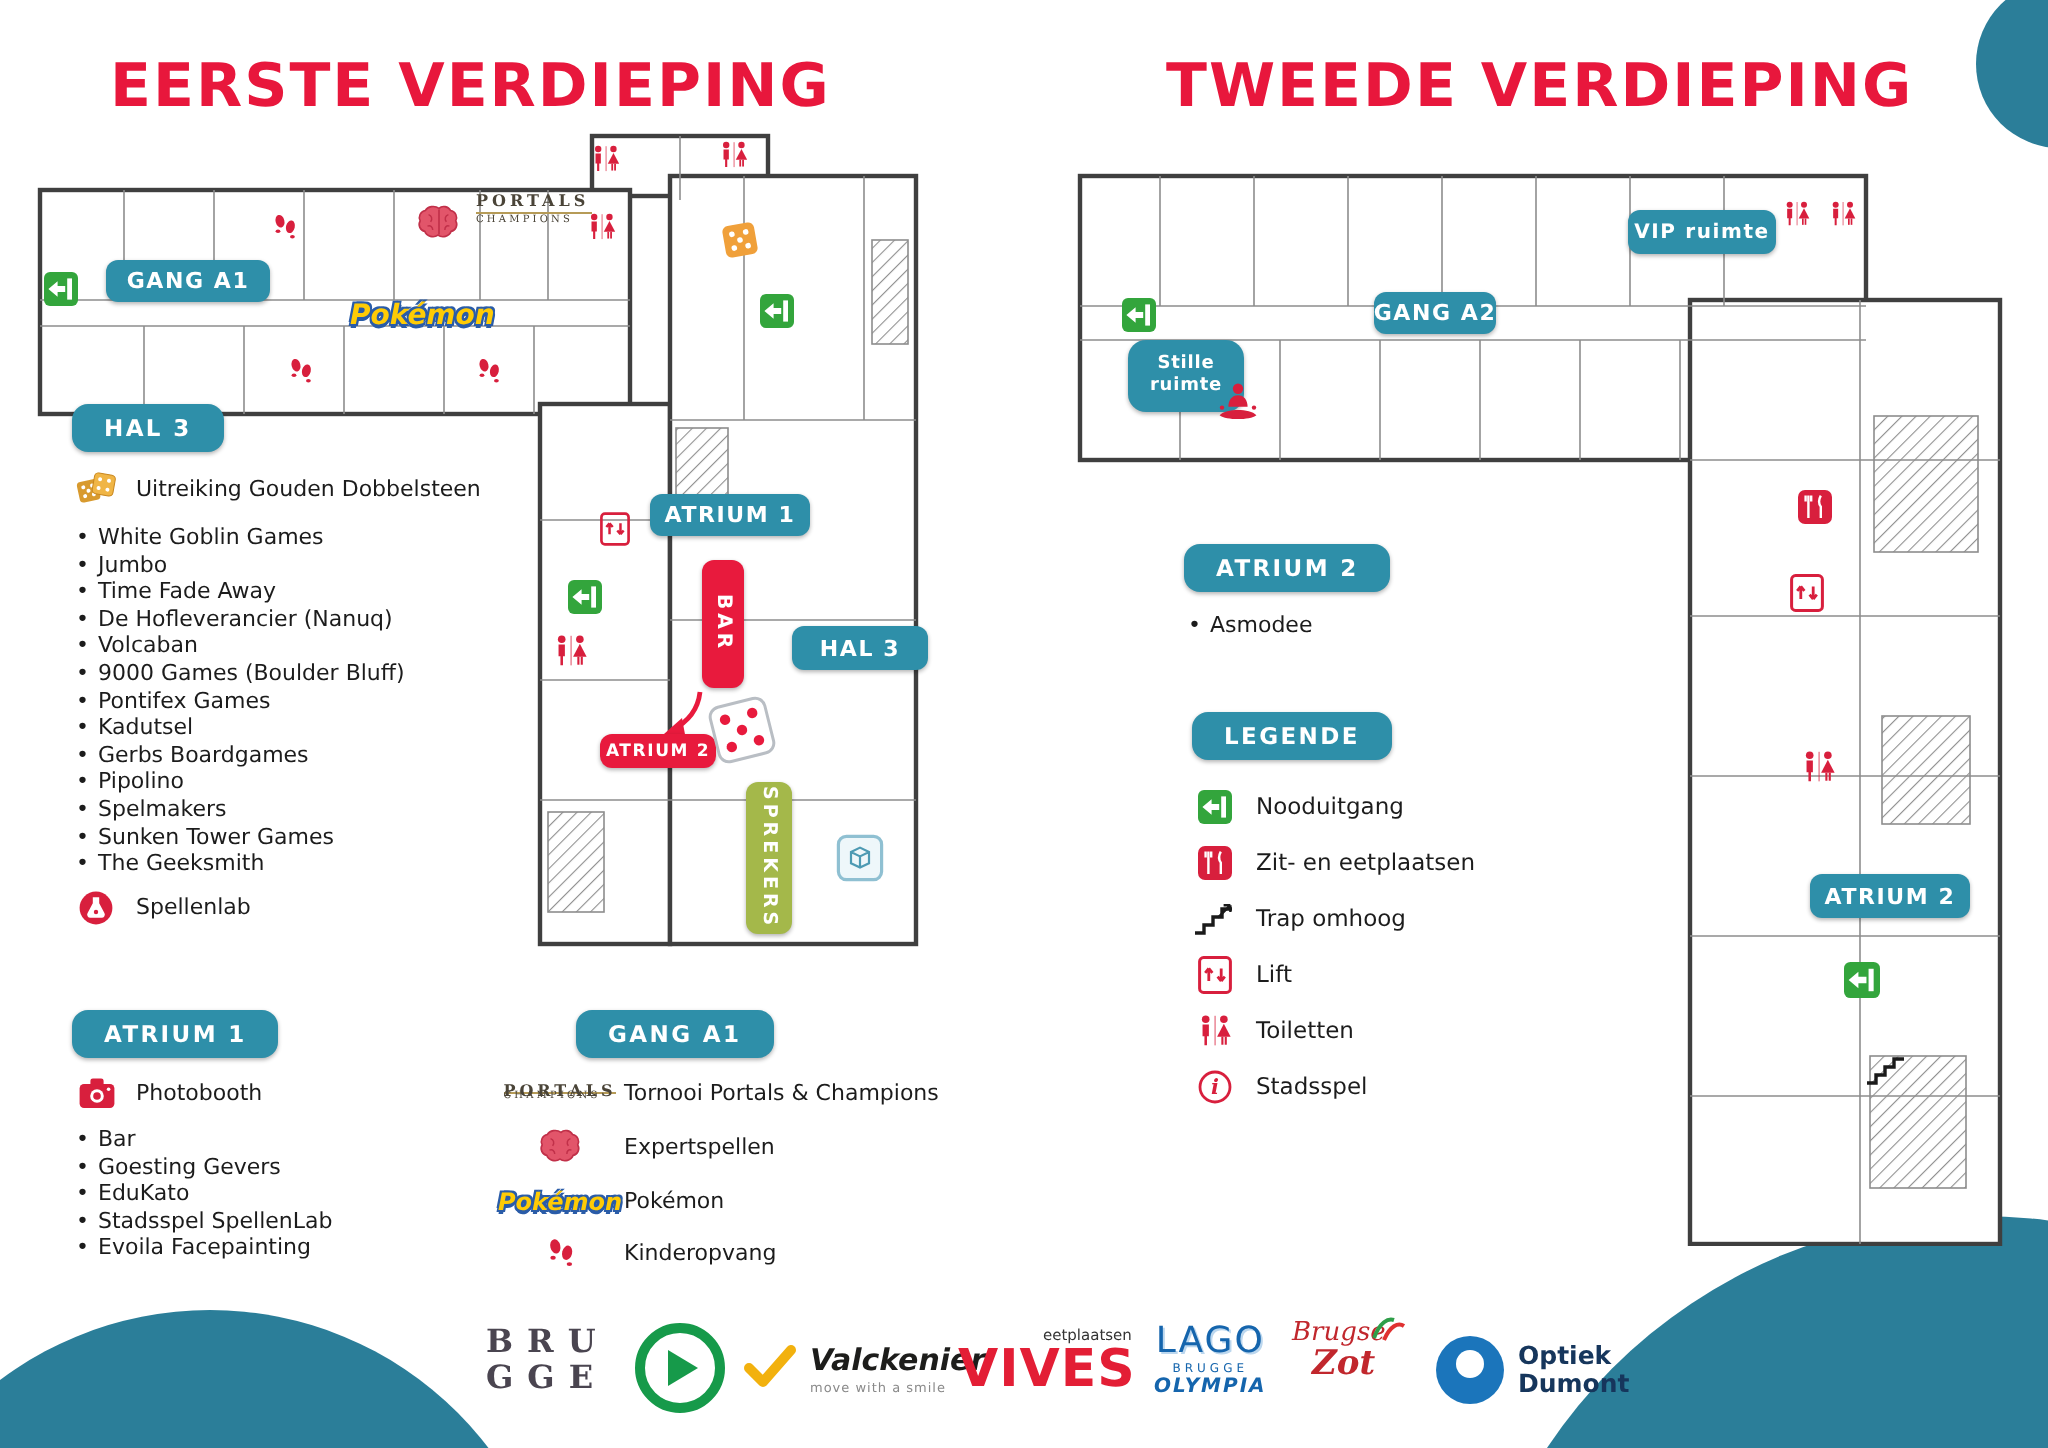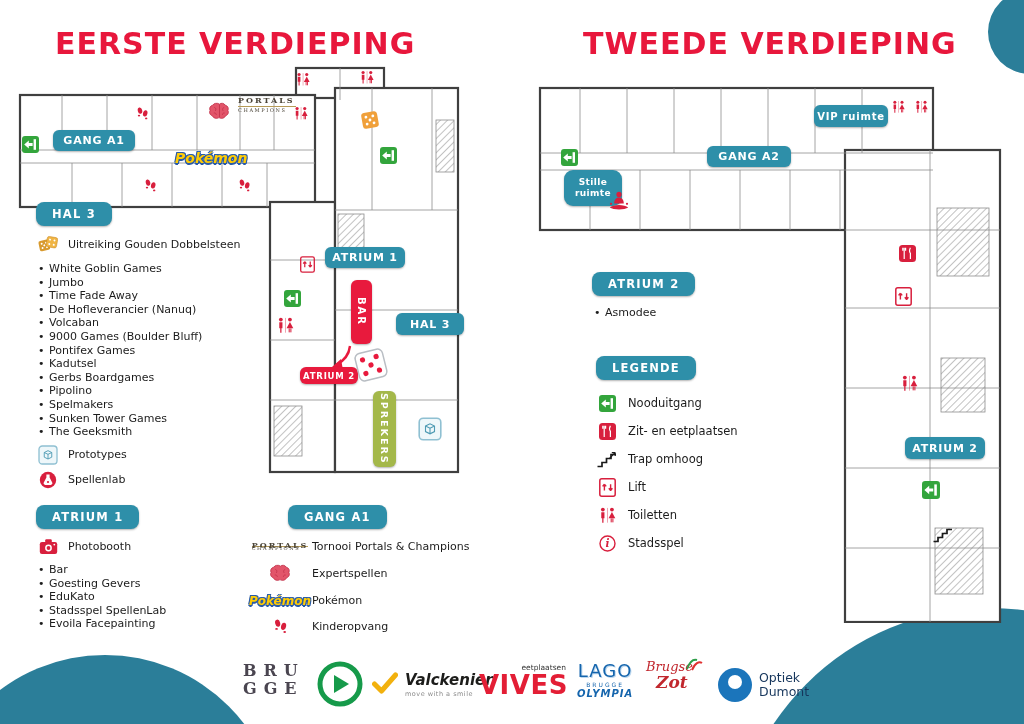--- a/index.html
+++ b/index.html
@@ -60,21 +60,21 @@
   .lago-main{font-size:18px;font-weight:normal;color:#1565ad;letter-spacing:1px;line-height:1.05;text-shadow:1px 1px 0 #bcd7ee}
   .lago-sub{font-size:6px;letter-spacing:2px;color:#1565ad}
   .lago-sub2{font-size:10px;font-weight:bold;font-style:italic;color:#1565ad;letter-spacing:1px}
   #sp-zot{left:646px;top:660px;position:absolute}
   .zot-1{font-family:"DejaVu Serif","Liberation Serif",serif;font-style:italic;font-size:13px;color:#c1272d;line-height:1.1}
   .zot-2{font-family:"DejaVu Serif","Liberation Serif",serif;font-style:italic;font-weight:bold;font-size:17px;color:#c1272d;line-height:1;margin-left:10px}
   #sp-zot .plume{position:absolute;right:-12px;top:-4px}
   #sp-optiek{left:718px;top:668px}
   .opt-circle{width:34px;height:34px;border-radius:50%;background:#1b75bb;position:relative;flex:0 0 auto}
   .opt-circle::after{content:"";position:absolute;left:10px;top:7px;width:14px;height:14px;border-radius:50%;background:#fff}
-  .opt-name{font-size:12.5px;font-weight:normal;color:#16365c;line-height:1.1}
+  .opt-name{font-size:12.5px;font-weight:bold;color:#16365c;line-height:1.1}
 </style>
 </head>
 <body>
 
 <div class="circle" id="c-bl"></div>
 <div class="circle" id="c-br"></div>
 <div class="circle" id="c-tr"></div>
 
 <h1 class="title" id="title-left">EERSTE VERDIEPING</h1>
 <h1 class="title" id="title-right">TWEEDE VERDIEPING</h1>
@@ -326,21 +326,21 @@
       <line x1="395" y1="92" x2="395" y2="564"></line>
     </g>
     <g fill="url(#hatchR)" stroke="#8d8d8d" stroke-width="0.8">
       <rect x="402" y="150" width="52" height="68"></rect>
       <rect x="406" y="300" width="44" height="54"></rect>
       <rect x="400" y="470" width="48" height="66"></rect>
     </g>
   </svg>
 
   <div class="badge" style="left:279px;top:47px;width:74px;height:22px;font-size:10px">VIP ruimte</div>
-  <div class="badge" style="left:172px;top:88px;width:84px;height:21px">GANG A2</div>
+  <div class="badge" style="left:152px;top:88px;width:61px;height:21px">GANG A2</div>
   <span class="icon" style="left:26px;top:91px">
     <svg width="17" height="17" viewBox="0 0 17 17">
         <rect width="17" height="17" rx="3" fill="#33a53c"></rect>
         <rect x="11.6" y="3.2" width="2.4" height="10.6" fill="#fff"></rect>
         <path d="M2.2 8.5 L6.8 4.6 V7 H10.6 V10 H6.8 V12.4 Z" fill="#fff"></path>
       </svg>
   </span>
   <div class="badge two-line" style="left:29px;top:112px;width:58px;height:36px">
     <span>Stille</span>
     <span>ruimte</span>
@@ -460,29 +460,20 @@
     <li>Volcaban</li>
     <li>9000 Games (Boulder Bluff)</li>
     <li>Pontifex Games</li>
     <li>Kadutsel</li>
     <li>Gerbs Boardgames</li>
     <li>Pipolino</li>
     <li>Spelmakers</li>
     <li>Sunken Tower Games</li>
     <li>The Geeksmith</li>
   </ul>
-  <div class="row" style="margin-top:6px">
-    <span class="ic">
-      <svg width="20" height="20" viewBox="0 0 24 24">
-          <rect x="1.2" y="1.2" width="21.6" height="21.6" rx="4" fill="#eef7fa" stroke="#8fc0d2" stroke-width="1.6"></rect>
-          <path d="M7.5 9 L12 6.8 L16.5 9 L16.5 14.6 L12 16.8 L7.5 14.6 Z M7.5 9 L12 11.2 L16.5 9 M12 11.2 V16.8" fill="none" stroke="#4d9ab3" stroke-width="1.1"></path>
-        </svg>
-    </span>
-    <span class="lbl">Prototypes</span>
-  </div>
   <div class="row" style="margin-top:6px">
     <span class="ic">
       <svg width="18" height="18" viewBox="0 0 18 18">
           <circle cx="9" cy="9" r="8.2" fill="#d81f3d"></circle>
           <path d="M7.4 3.6 h3.2 v3 l2.6 4.9 a1.6 1.6 0 0 1 -1.4 2.4 H6.2 a1.6 1.6 0 0 1 -1.4 -2.4 l2.6 -4.9 Z" fill="#fff"></path>
           <circle cx="9" cy="11" r="1.1" fill="#d81f3d"></circle>
         </svg>
     </span>
     <span class="lbl">Spellenlab</span>
   </div>

